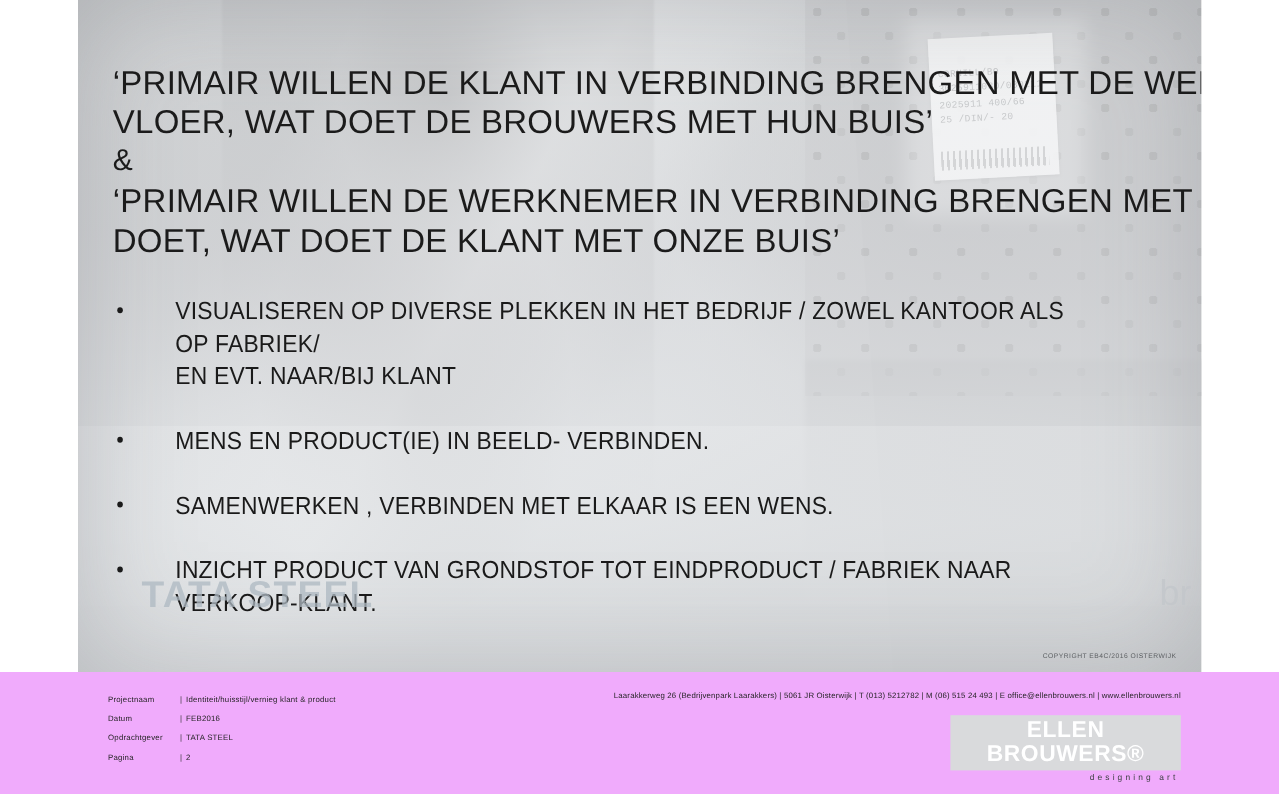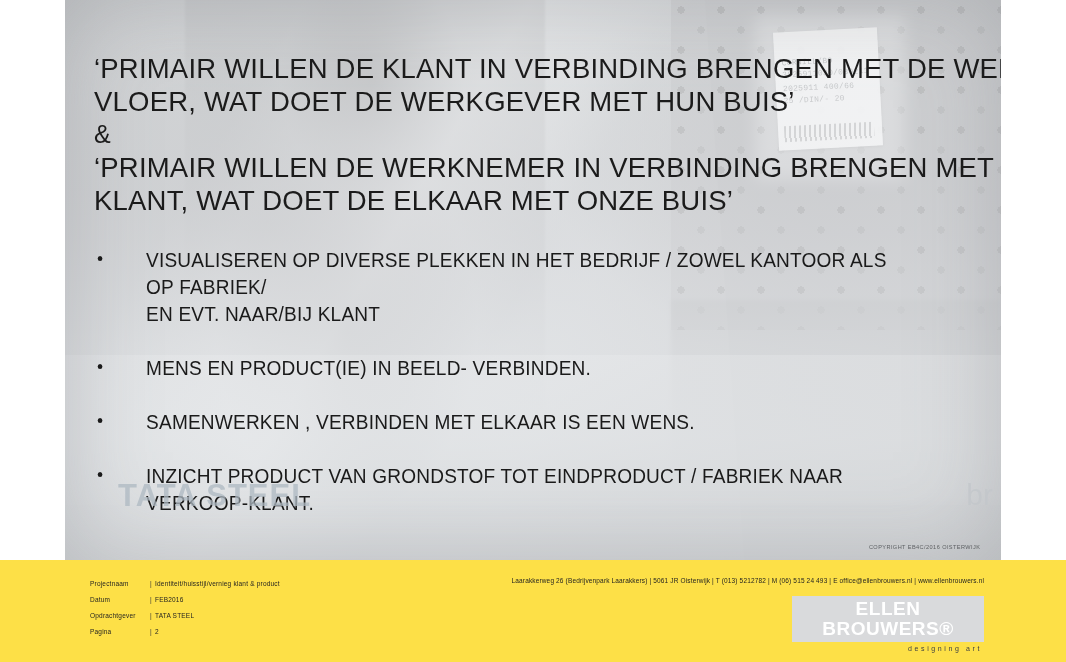--- a/index.html
+++ b/index.html
@@ -221,21 +221,21 @@
     transform: scale(1.02);
   }
 
   
   .footer {
     position: absolute;
     left: 0;
     top: 560px;
     width: 1066px;
     height: 102px;
-    background: #fde047;
+    background: #f0abfc;
   }
   .meta {
     position: absolute;
     left: 90px;
     top: 16px;
     font-size: 6.5px;
     line-height: 16px;
     color: #1f1f1f;
   }
   .meta table { border-collapse: collapse; }
@@ -304,24 +304,24 @@
     </div>
 
     <div class="photo-band"></div>
     <div class="photo-scrim"></div>
     <div class="photo-vign"></div>
 
     <div class="slide-content">
 
       <div class="headline">
         <span class="ln">‘PRIMAIR WILLEN DE KLANT IN VERBINDING BRENGEN MET DE WERK-</span>
-        <span class="ln">VLOER, WAT DOET DE WERKGEVER MET HUN BUIS’</span>
+        <span class="ln">VLOER, WAT DOET DE BROUWERS MET HUN BUIS’</span>
         <span class="amp">&amp;</span>
         <span class="ln">‘PRIMAIR WILLEN DE WERKNEMER IN VERBINDING BRENGEN MET DE</span>
-        <span class="ln">KLANT, WAT DOET DE ELKAAR MET ONZE BUIS’</span>
+        <span class="ln">DOET, WAT DOET DE KLANT MET ONZE BUIS’</span>
       </div>
 
       <div class="bullets">
 
         <div class="bullet">
           <span class="dot"></span>
           <span>VISUALISEREN OP DIVERSE PLEKKEN IN HET BEDRIJF / ZOWEL KANTOOR ALS OP FABRIEK/</span>
           <span class="l2">EN EVT. NAAR/BIJ KLANT</span>
         </div>
 

